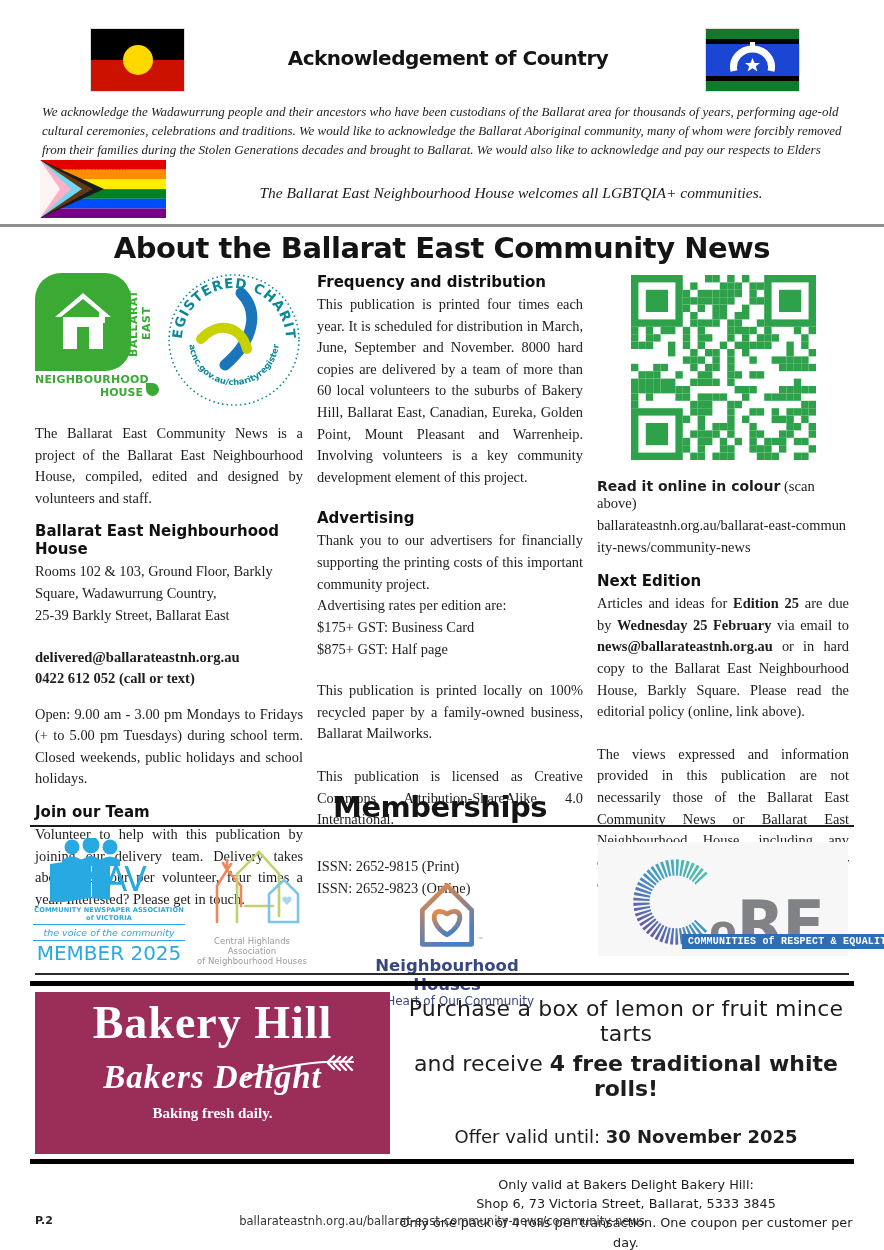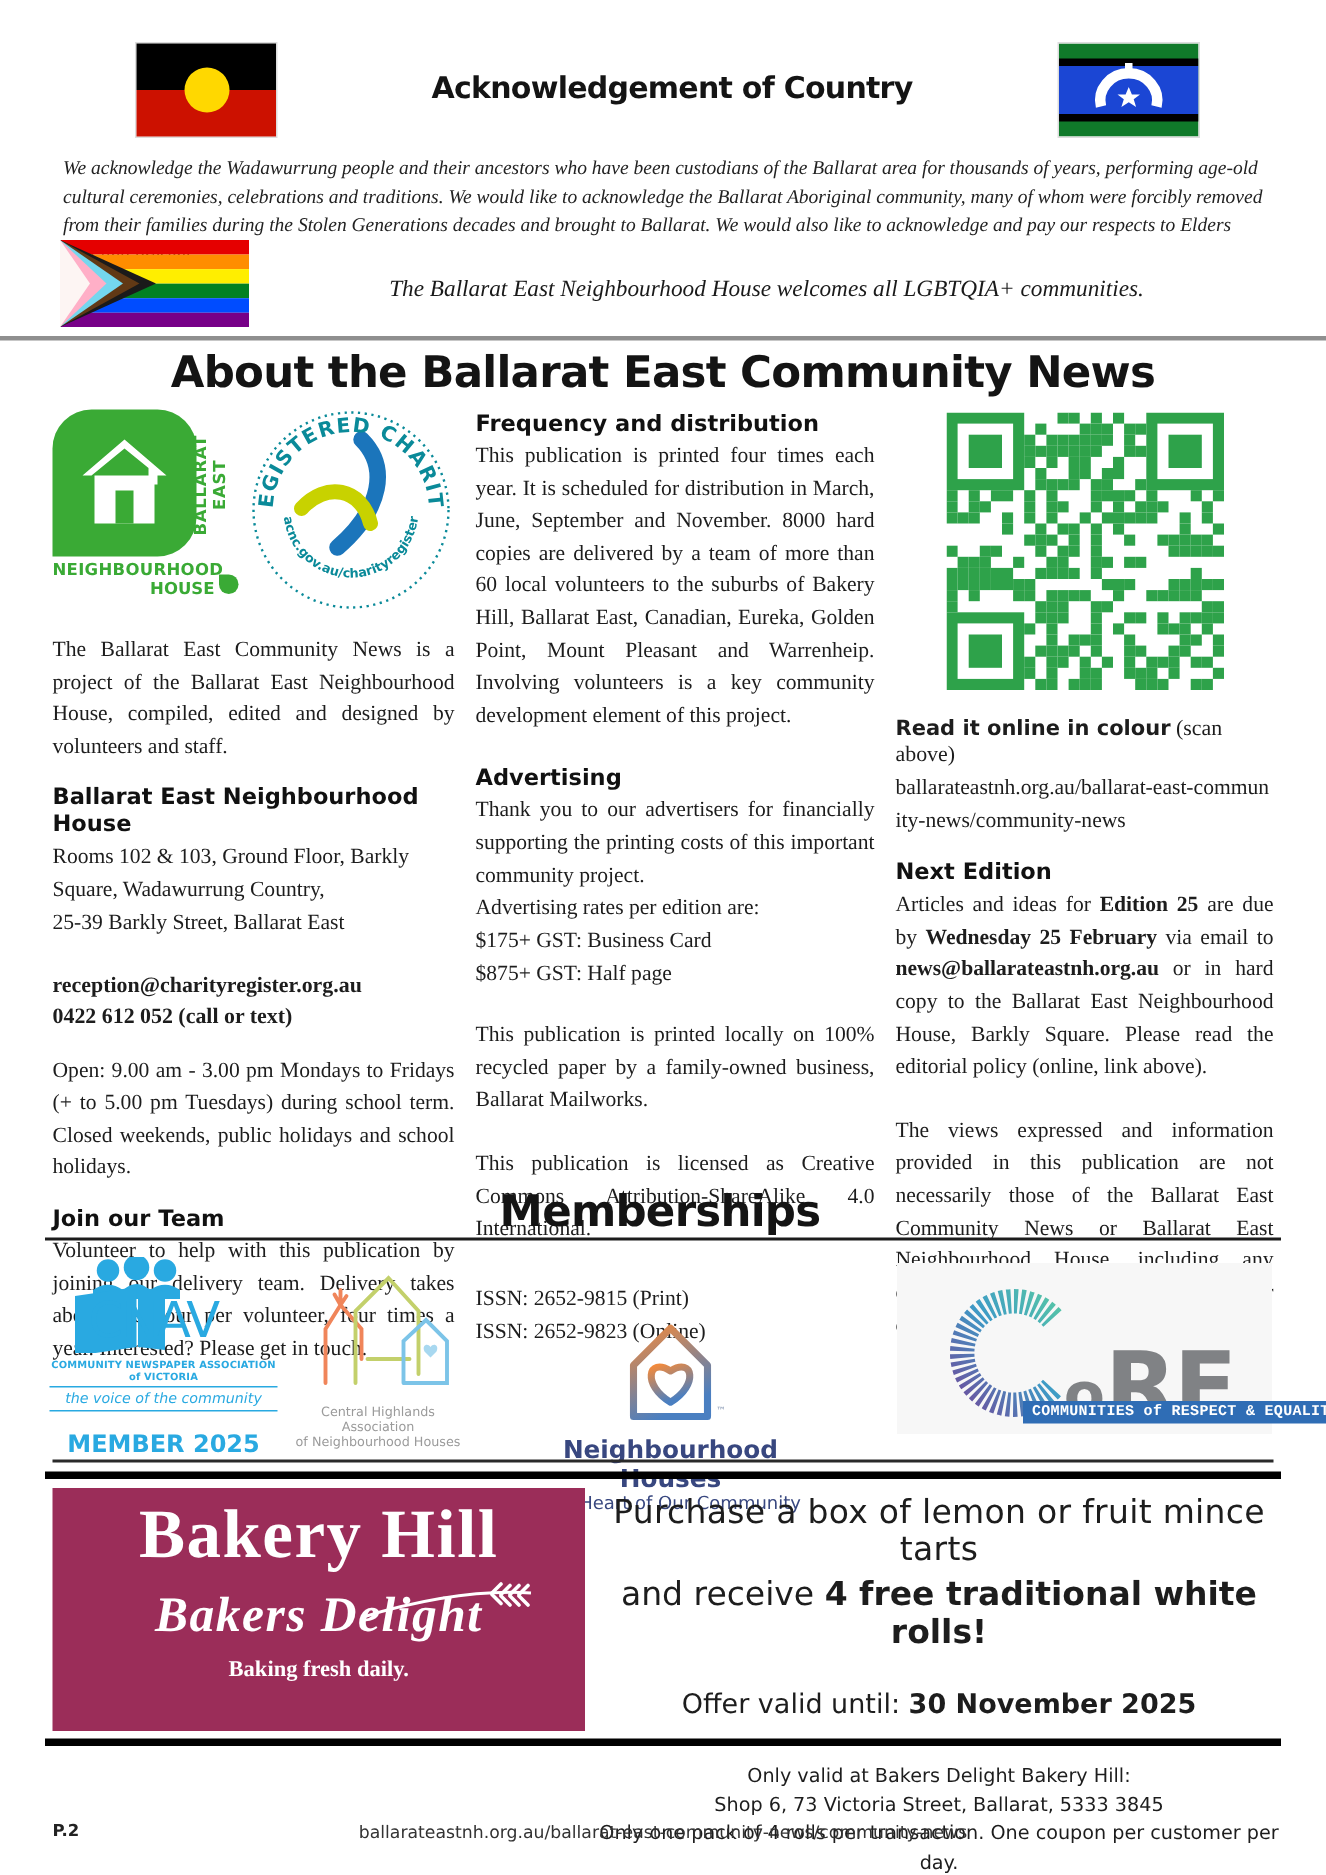--- a/index.html
+++ b/index.html
@@ -54,21 +54,21 @@
   .rule-dark { position:absolute; left:30px; top:825px; width:824px; height:2px; background:#1c1c1c; }
 
   
   .memb-title { position:absolute; left:300px; width:280px; top:790px; text-align:center;
     font-family:"DejaVu Sans", sans-serif; font-weight:800; font-size:29px; letter-spacing:-0.5px; color:#141414; }
   .cnav { position:absolute; left:33px; top:838px; width:152px; text-align:center; color:#29a9e1; font-family:"DejaVu Sans", sans-serif; }
   .cnav-art { position:relative; height:64px; }
   .cnav-name { position:absolute; left:26px; top:22px; font-size:33px; font-weight:400; letter-spacing:-1px; }
   .cnav-l1 { font-size:6.6px; font-weight:700; margin-top:4px; letter-spacing:0.1px; border-bottom:1px solid #29a9e1; padding-bottom:2px; }
   .cnav-l2 { font-size:9.5px; font-style:italic; margin-top:2px; border-bottom:1px solid #29a9e1; padding-bottom:2px; }
-  .cnav-l3 { font-size:16px; font-weight:700; margin-top:12px; }
+  .cnav-l3 { font-size:20px; font-weight:400; margin-top:0; }
   .chanh { position:absolute; left:192px; top:846px; width:120px; text-align:center; }
   .chanh-text1 { font-family:"DejaVu Sans", sans-serif; font-size:8.5px; color:#9b9b9b; margin-top:4px; }
   .chanh-text2 { font-family:"DejaVu Sans", sans-serif; font-size:8.5px; color:#9b9b9b; }
   .nhvic { position:absolute; left:352px; top:876px; width:190px; text-align:center; }
   .nhvic-name { font-family:"DejaVu Sans", sans-serif; font-weight:800; font-size:16.5px; color:#38477f; margin-top:2px; }
   .nhvic-tag { font-family:"DejaVu Sans", sans-serif; font-size:12px; color:#38477f; }
   .core { position:absolute; left:598px; top:842px; width:250px; height:114px; background:#f7f7f7; }
   .core-inner { position:relative; display:flex; align-items:flex-end; justify-content:center; padding-top:14px; }
   .core-o { font-family:"DejaVu Sans", sans-serif; font-weight:800; font-size:40px; color:#808285; line-height:0.9; margin-left:-10px; }
   .core-re { font-family:"DejaVu Sans", sans-serif; font-weight:800; font-size:62px; color:#808285; line-height:0.78; letter-spacing:-2px; }
@@ -174,21 +174,21 @@
               <textPath href="#arcBot" startOffset="50%" text-anchor="middle">acnc.gov.au/charityregister</textPath>
             </text>
           </svg>
         </div>
       </div>
       <p>The Ballarat East Community News is a project of the Ballarat East Neighbourhood House, compiled, edited and designed by volunteers and staff.</p>
       <div class="subhead">Ballarat East Neighbourhood House</div>
       <p class="plain" style="margin-bottom:0;">Rooms 102 &amp; 103, Ground Floor, Barkly Square, Wadawurrung Country,</p>
       <p class="plain">25-39 Barkly Street, Ballarat East</p>
       <div class="gap8"></div>
-      <div class="boldline">reception@charityregister.org.au</div>
+      <div class="boldline">delivered@ballarateastnh.org.au</div>
       <div class="boldline">0422 612 052 (call or text)</div>
       <div class="gap14"></div>
       <p>Open: 9.00 am - 3.00 pm Mondays to Fridays (+ to 5.00 pm Tuesdays) during school term. Closed weekends, public holidays and school holidays.</p>
       <div class="subhead">Join our Team</div>
       <p>Volunteer to help with this publication by joining our delivery team. Delivery takes about one hour per volunteer, four times a year. Interested? Please get in touch.</p>
     </div>
 
     <div class="col">
       <div class="subhead">Frequency and distribution</div>
       <p>This publication is printed four times each year. It is scheduled for distribution in March, June, September and November. 8000 hard copies are delivered by a team of more than 60 local volunteers to the suburbs of Bakery Hill, Ballarat East, Canadian, Eureka, Golden Point, Mount Pleasant and Warrenheip. Involving volunteers is a key community development element of this project.</p>

